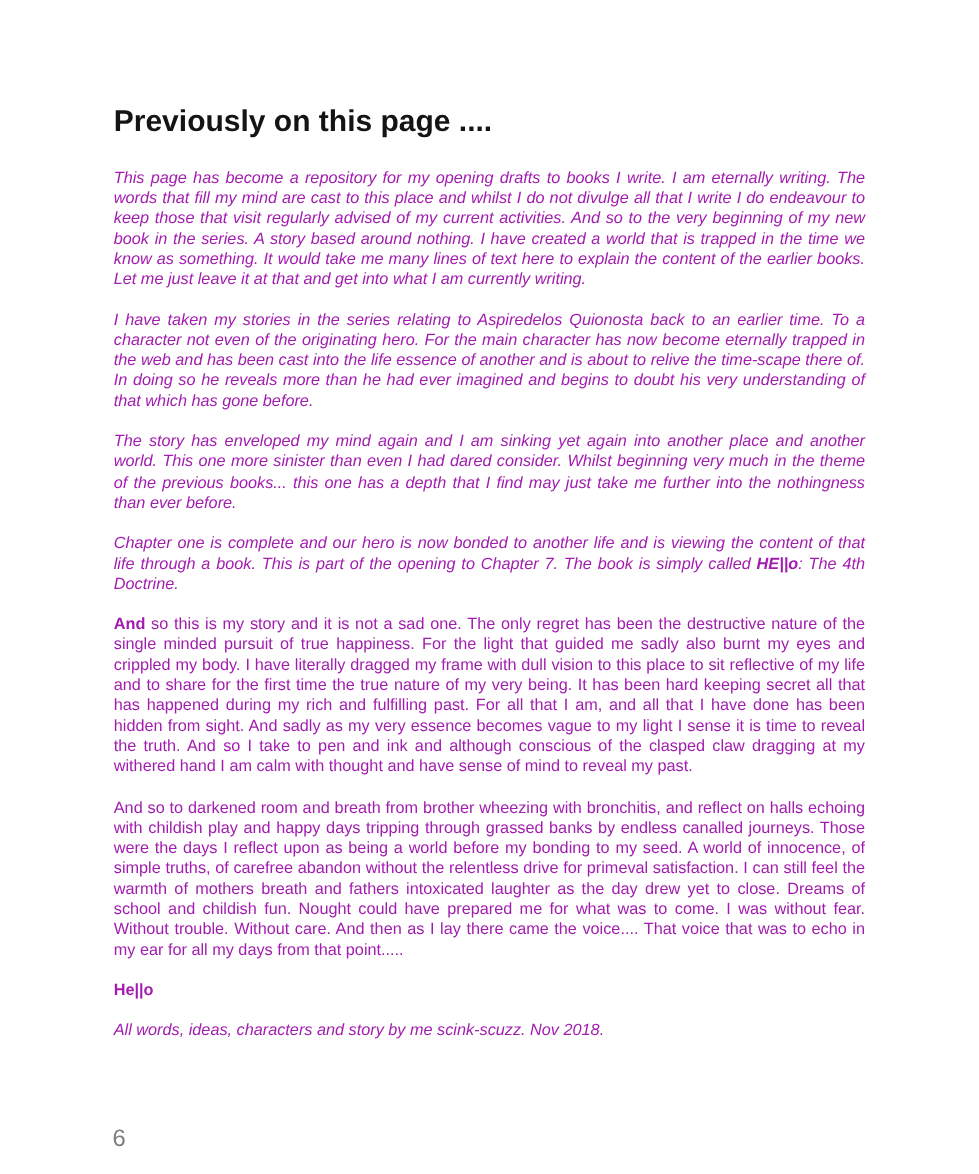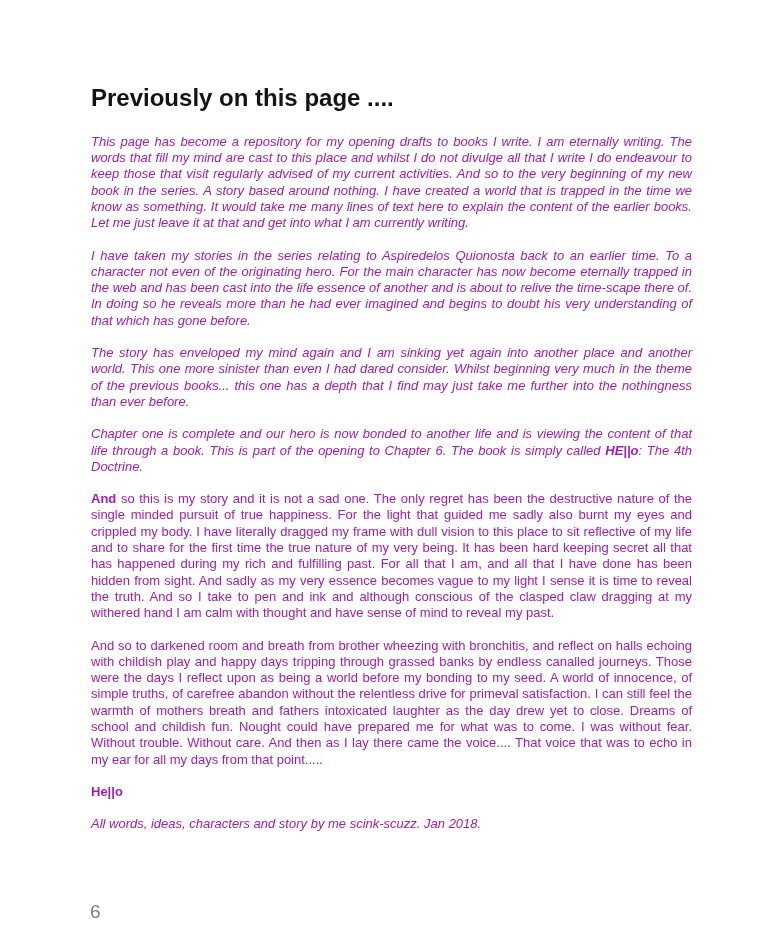--- a/index.html
+++ b/index.html
@@ -51,21 +51,21 @@
 </style>
 </head>
 <body>
 
 <div class="page-content">
   <h1 class="doc-title">Previously on this page ....</h1>
   <div class="body-text">
       <p class="para italic"><span class="seg">This page has become a repository for my opening drafts to books I write. I am eternally writing. The words that fill my mind are cast to this place and whilst I do not divulge all that I write I do endeavour to keep those that visit regularly advised of my current activities. And so to the very beginning of my new book in the series. A story based around nothing. I have created a world that is trapped in the time we know as something. It would take me many lines of text here to explain the content of the earlier books. Let me just leave it at that and get into what I am currently writing.</span></p>
       <p class="para italic"><span class="seg">I have taken my stories in the series relating to Aspiredelos Quionosta back to an earlier time. To a character not even of the originating hero. For the main character has now become eternally trapped in the web and has been cast into the life essence of another and is about to relive the time-scape there of. In doing so he reveals more than he had ever imagined and begins to doubt his very understanding of that which has gone before.</span></p>
       <p class="para italic"><span class="seg">The story has enveloped my mind again and I am sinking yet again into another place and another world. This one more sinister than even I had dared consider. Whilst beginning very much in the theme of the previous books... this one has a depth that I find may just take me further into the nothingness than ever before.</span></p>
-      <p class="para italic"><span class="seg">Chapter one is complete and our hero is now bonded to another life and is viewing the content of that life through a book. This is part of the opening to Chapter 6. The book is simply called </span><span class="seg-bold">HE||o</span><span class="seg">: The 4th Doctrine.</span></p>
+      <p class="para italic"><span class="seg">Chapter one is complete and our hero is now bonded to another life and is viewing the content of that life through a book. This is part of the opening to Chapter 7. The book is simply called </span><span class="seg-bold">HE||o</span><span class="seg">: The 4th Doctrine.</span></p>
       <p class="para"><span class="seg-bold">And</span><span class="seg"> so this is my story and it is not a sad one. The only regret has been the destructive nature of the single minded pursuit of true happiness. For the light that guided me sadly also burnt my eyes and crippled my body. I have literally dragged my frame with dull vision to this place to sit reflective of my life and to share for the first time the true nature of my very being. It has been hard keeping secret all that has happened during my rich and fulfilling past. For all that I am, and all that I have done has been hidden from sight. And sadly as my very essence becomes vague to my light I sense it is time to reveal the truth. And so I take to pen and ink and although conscious of the clasped claw dragging at my withered hand I am calm with thought and have sense of mind to reveal my past.</span></p>
       <p class="para"><span class="seg">And so to darkened room and breath from brother wheezing with bronchitis, and reflect on halls echoing with childish play and happy days tripping through grassed banks by endless canalled journeys. Those were the days I reflect upon as being a world before my bonding to my seed. A world of innocence, of simple truths, of carefree abandon without the relentless drive for primeval satisfaction. I can still feel the warmth of mothers breath and fathers intoxicated laughter as the day drew yet to close. Dreams of school and childish fun. Nought could have prepared me for what was to come. I was without fear. Without trouble. Without care. And then as I lay there came the voice.... That voice that was to echo in my ear for all my days from that point.....</span></p>
       <p class="para"><span class="seg-bold">He||o</span></p>
-      <p class="para italic"><span class="seg">All words, ideas, characters and story by me scink-scuzz. Jan 2018.</span></p>
+      <p class="para italic"><span class="seg">All words, ideas, characters and story by me scink-scuzz. Nov 2018.</span></p>
     </div>
 </div>
 
 <div class="page-number">6</div>
 
 </body></html>

